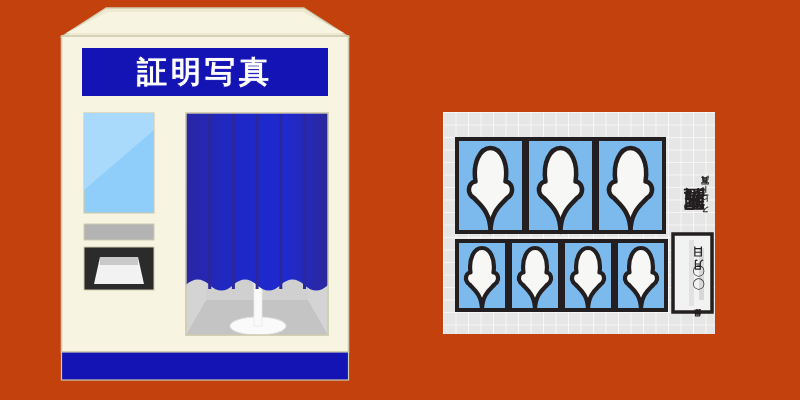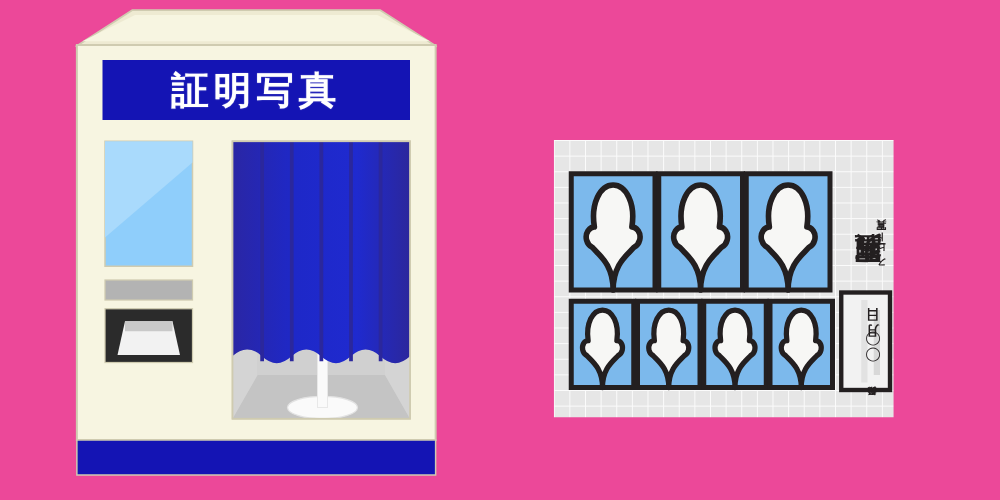--- a/index.html
+++ b/index.html
@@ -11,21 +11,21 @@
     width: 800px;
     height: 400px;
     font-family: "Liberation Sans", sans-serif;
     overflow: hidden;
     position: relative;
   }
   #stage {
     position: relative;
     width: 800px;
     height: 400px;
-    background: #ec4899;
+    background: #c2410c;
   }
 
   
   #booth {
     position: absolute;
     left: 60px;
     top: 0px;
     width: 290px;
     height: 390px;
   }

